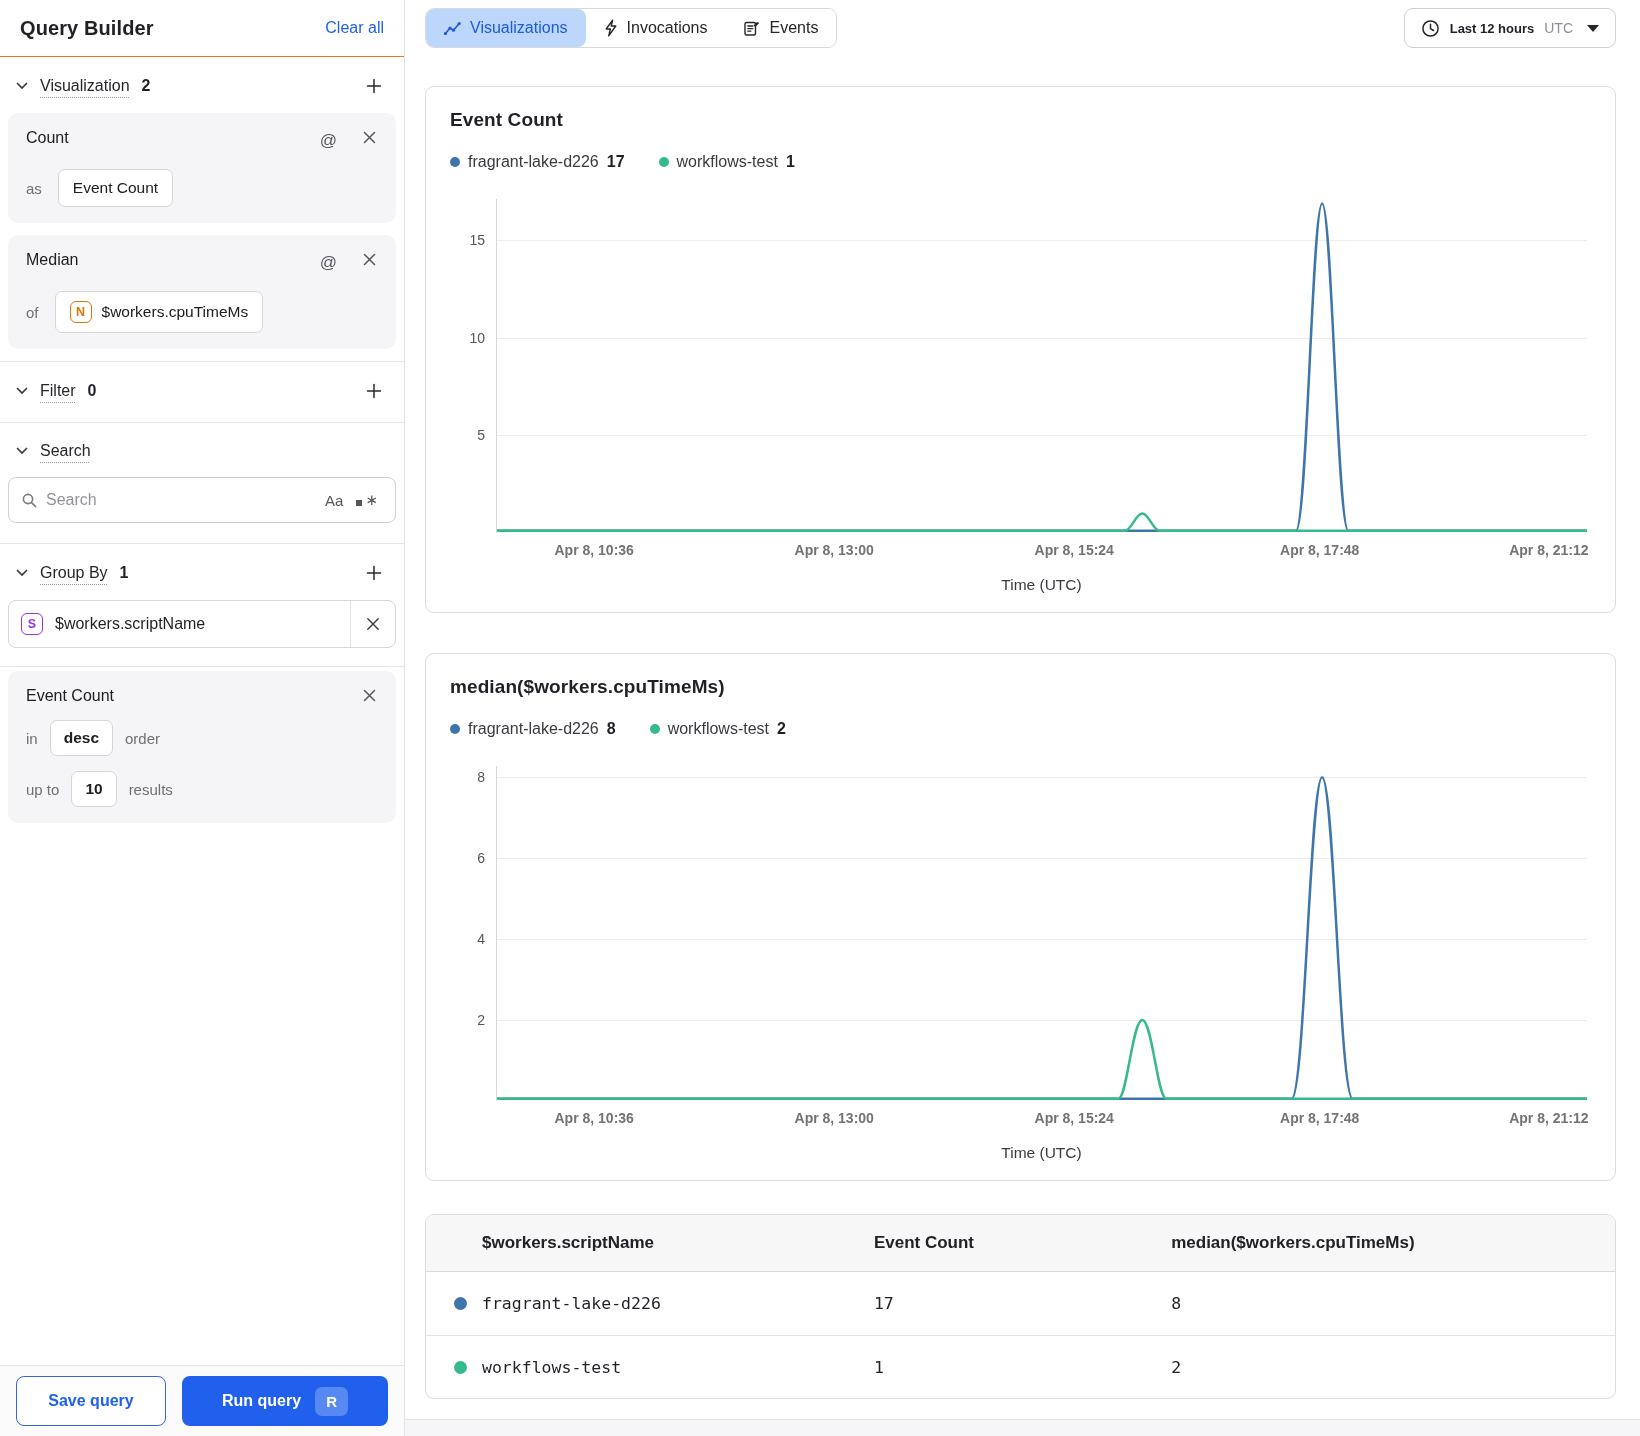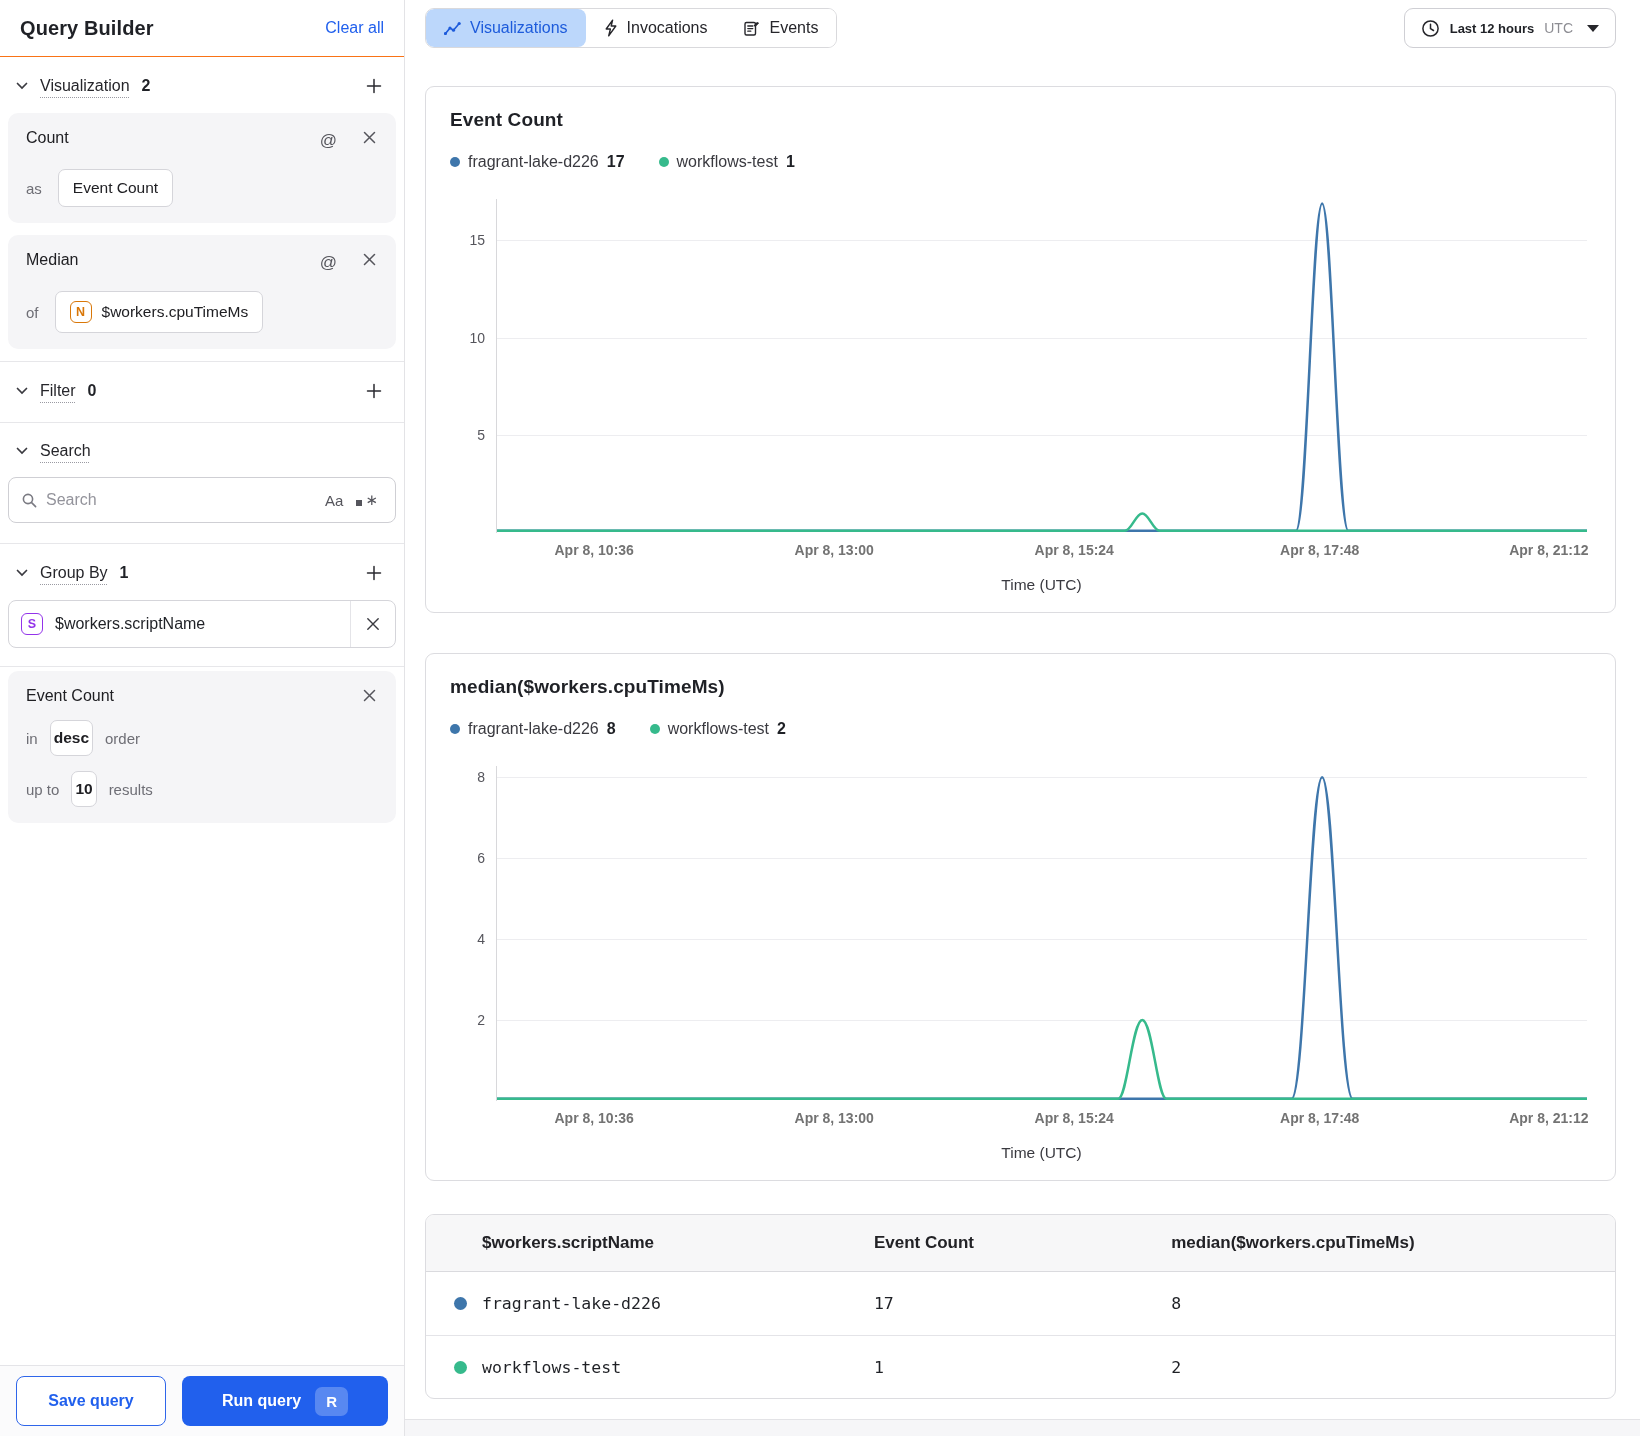--- a/index.html
+++ b/index.html
@@ -23,21 +23,21 @@
   .icon-btn { background:none; border:none; cursor:pointer; display:flex; align-items:center; justify-content:center; padding:2px; }
   .sb-div { border-top:1px solid #e7e7ea; margin-top:8px; }
   .sb-card { background:#f5f5f7; border-radius:10px; margin:4px 8px 12px 8px; padding:16px 18px; }
   .card-head { display:flex; align-items:flex-start; }
   .card-title { font-size:16px; font-weight:500; color:#202024; }
   .at-icon { font-size:17px; color:#55555c; margin-right:22px; }
   .field-row { display:flex; align-items:center; gap:16px; margin-top:16px; }
   .muted { color:#6e6e75; font-size:15px; }
   .pill { background:#fff; border:1px solid #d5d5da; border-radius:7px; padding:9px 14px;
     font-size:15.5px; color:#202024; display:inline-flex; align-items:center; gap:10px; }
-  .pill.sm { padding:8px 3px; }
+  .pill.sm { padding:8px 13px; }
   .type-badge { width:22px; height:22px; border-radius:6px; display:inline-flex; align-items:center;
     justify-content:center; font-size:12.5px; font-weight:700; background:#fff; }
   .type-badge.num { border:1.5px solid #d97708; color:#d97708; }
   .type-badge.str { border:1.5px solid #9333ea; color:#9333ea; }
   .search-wrap { margin:4px 8px 20px 8px; height:46px; border:1px solid #cfcfd4; border-radius:8px;
     display:flex; align-items:center; padding:0 12px; gap:8px; background:#fff; }
   .search-wrap input { border:none; outline:none; flex:1; font-size:16px; color:#202024;
     font-family:"Liberation Sans", sans-serif; background:transparent; }
   .search-wrap input::placeholder { color:#93939b; }
   .mini-tool { font-size:15px; color:#55555c; cursor:pointer; background:none; border:none; padding:0 5px; }

